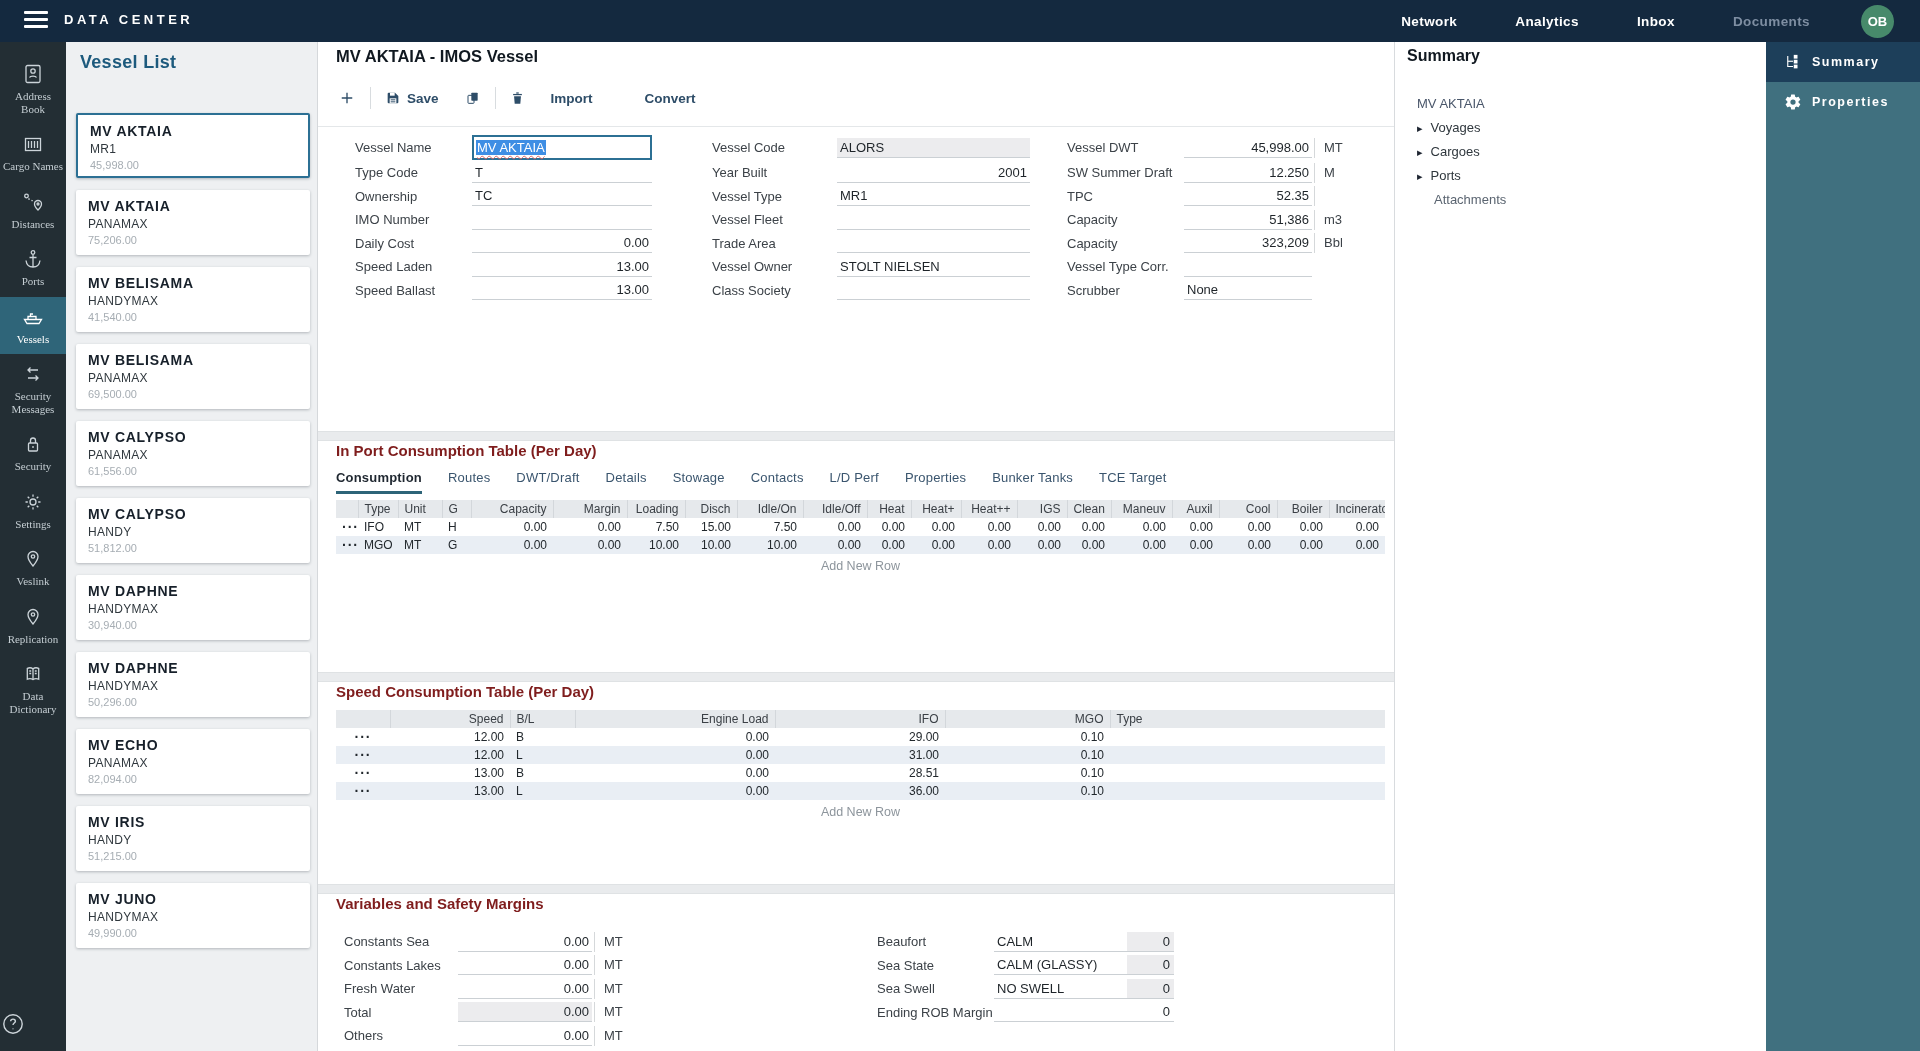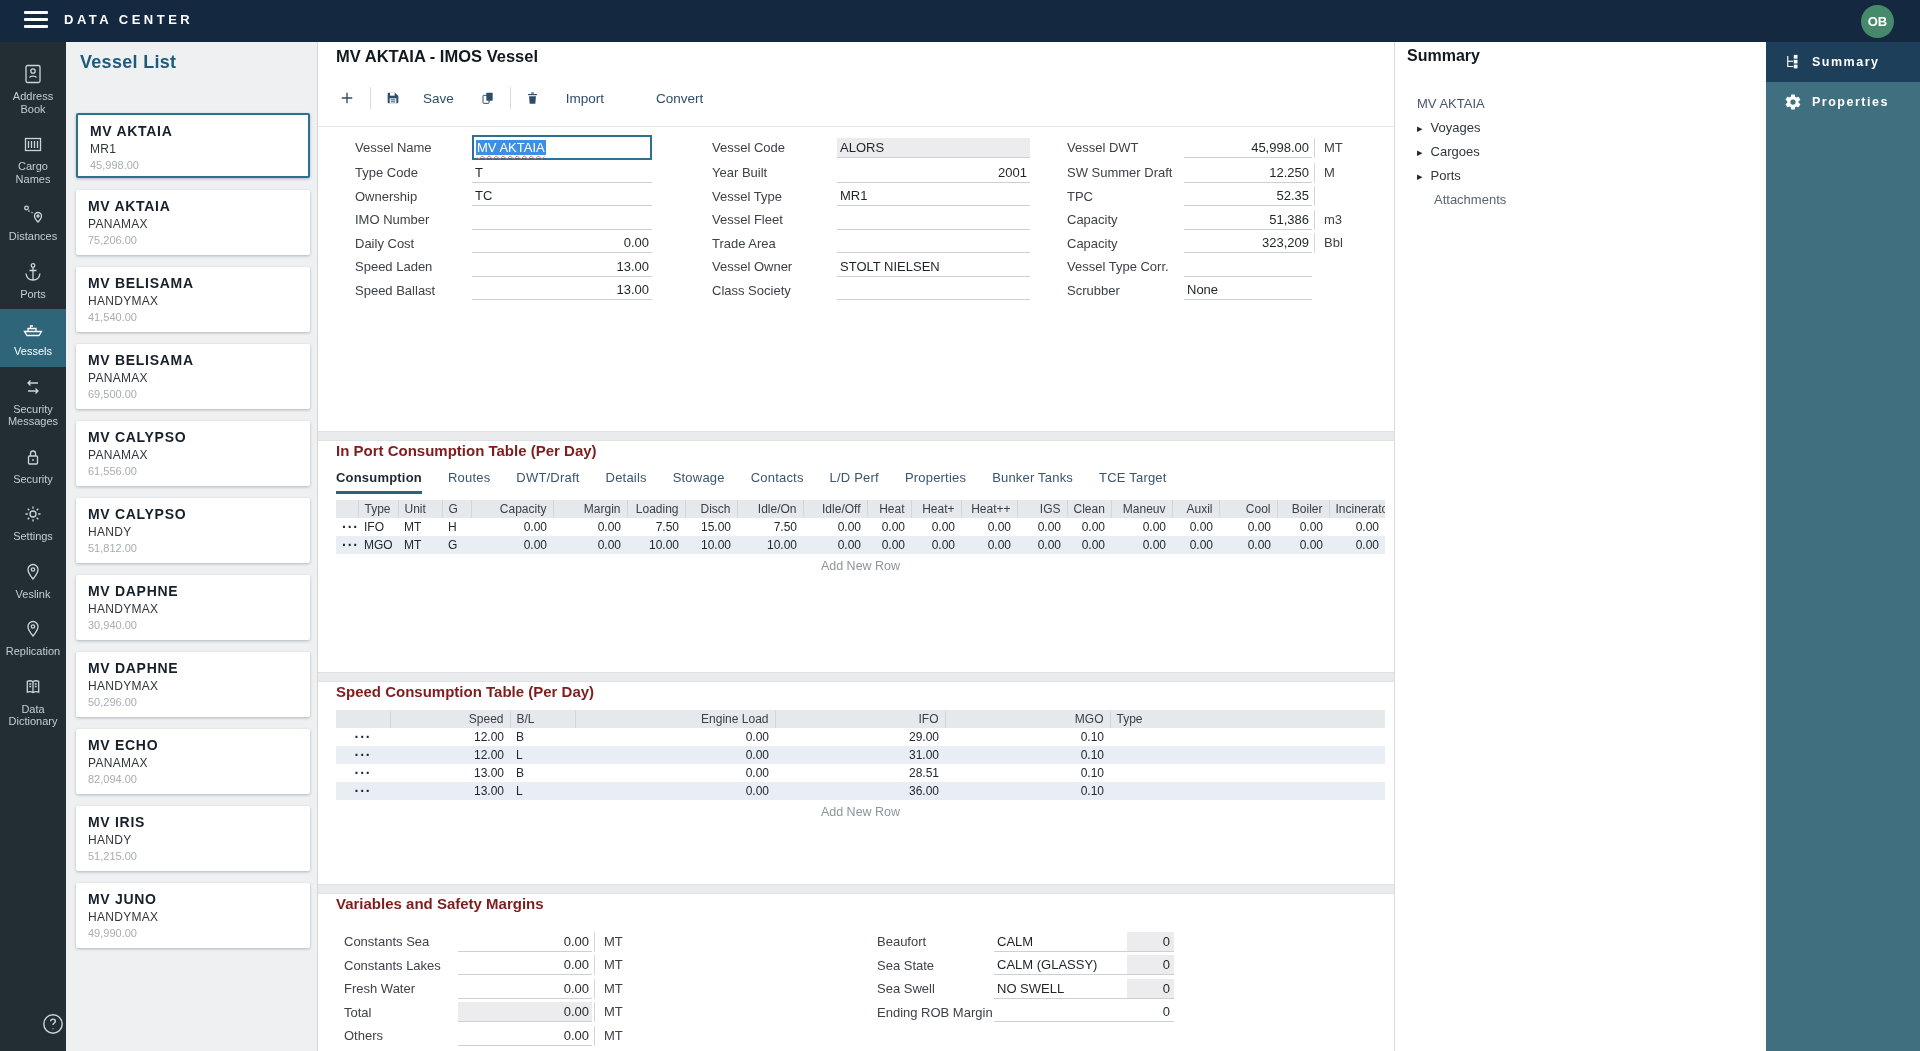--- a/index.html
+++ b/index.html
@@ -14,21 +14,21 @@
   .hamburger span { display:block; height:3px; background:#fff; margin-bottom:4px; border-radius:1px; }
   .app-title { position:absolute; left:64px; top:12px; color:#fff; font-size:13px; font-weight:bold; letter-spacing:3.5px; }
   .topnav { position:absolute; right:110px; top:0; height:42px; display:flex; align-items:center; gap:58px; }
   .topnav .nav-item { color:#fff; font-size:13.5px; font-weight:bold; letter-spacing:.4px; cursor:pointer; }
   .topnav .nav-item.disabled { color:#7e8ea2; }
   .avatar { position:absolute; right:26px; top:5px; width:33px; height:33px; border-radius:50%; background:#478a6b;
     color:#fff; font-size:13px; font-weight:bold; display:flex; align-items:center; justify-content:center; }
 
   
   .sidebar { position:absolute; left:0; top:42px; width:66px; height:1009px; background:#232e34;
-    display:flex; flex-direction:column; align-items:flex-end; padding-top:12px; }
+    display:flex; flex-direction:column; align-items:flex-start; padding-top:12px;font-family:Liberation Serif, serif; }
   .sb-item { width:100%; text-align:center; padding:8px 2px 9px; cursor:pointer; }
   .sb-item .sb-icon { display:block; height:25px; margin-bottom:3px; }
   .sb-item svg { stroke:#ccd4d9; fill:none; stroke-width:1.3; }
   .sb-label { font-size:11px; line-height:12.5px; color:#c4cdd2; display:block; }
   .sb-item.active { background:#2f6579; }
   .sb-item.active svg { stroke:#fff; }
   .sb-item.active .sb-label { color:#fff; }
   .sb-help { margin-top:auto; margin-bottom:10px; text-align:center; cursor:pointer; }
   .sb-help svg { stroke:#ccd4d9; fill:none; stroke-width:1.3; }
 
@@ -40,21 +40,21 @@
     box-shadow:0 1px 3px rgba(25,35,45,.28); padding:8px 12px; cursor:pointer; }
   .vcard.selected { border:2px solid #2c7094; }
   .vc-name { font-size:14px; font-weight:bold; letter-spacing:.7px; color:#17202a; }
   .vc-type { font-size:12px; color:#2f373d; margin-top:3px; letter-spacing:.3px; }
   .vc-dwt  { font-size:11px; color:#a6adb3; margin-top:3px; }
 
   
   .main { position:absolute; left:318px; top:42px; width:1076px; height:1009px; background:#fff; }
   .main-title { position:absolute; left:18px; top:5px; font-size:16.5px; font-weight:bold; color:#101820; }
   .toolbar { position:absolute; left:20px; top:42px; height:28px; display:flex; align-items:center; color:#2e4d68; }
-  .tb-btn { display:flex; align-items:center; gap:22px; font-size:13.5px; font-weight:400; cursor:pointer; color:#2e4d68; }
+  .tb-btn { display:flex; align-items:center; gap:6px; font-size:13.5px; font-weight:700; cursor:pointer; color:#2e4d68; }
   .tb-sep { width:1px; height:22px; background:#d8dcdf; margin:0 14px; }
   .toolbar svg { fill:#2e4d68; }
   .tb-gap { width:26px; }
   .toolbar-rule { position:absolute; left:0; top:84px; width:100%; border-top:1px solid #e4e7e9; }
 
   
   .fcol { position:absolute; top:92px; display:grid; grid-template-rows:27px repeat(6,23.5px); align-items:center;margin-left:12px; }
   .fcol1 { left:25px;  grid-template-columns:117px 180px; }
   .fcol2 { left:382px; grid-template-columns:125px 193px; }
   .fcol3 { left:737px; grid-template-columns:117px 128px 56px; }
@@ -121,20 +121,26 @@
 </head>
 <body>
 
 <div class="topbar">
   <div class="hamburger">
       <span></span>
       <span></span>
       <span></span>
     </div>
   <div class="app-title">DATA CENTER</div>
+  <div class="topnav">
+    <span class="nav-item">Network</span>
+    <span class="nav-item">Analytics</span>
+    <span class="nav-item">Inbox</span>
+    <span class="nav-item disabled">Documents</span>
+  </div>
   <div class="avatar">OB</div>
 </div>
 
 <div class="sidebar">
   <div class="sb-item">
     <span class="sb-icon"><svg width="24" height="24" viewBox="0 0 24 24">
           <rect x="5" y="3.5" width="14" height="17" rx="1.5"></rect>
           <circle cx="12" cy="9" r="2.2"></circle>
           <path d="M8.5 15.5c.7-1.8 6.3-1.8 7 0"></path>
         </svg></span>

